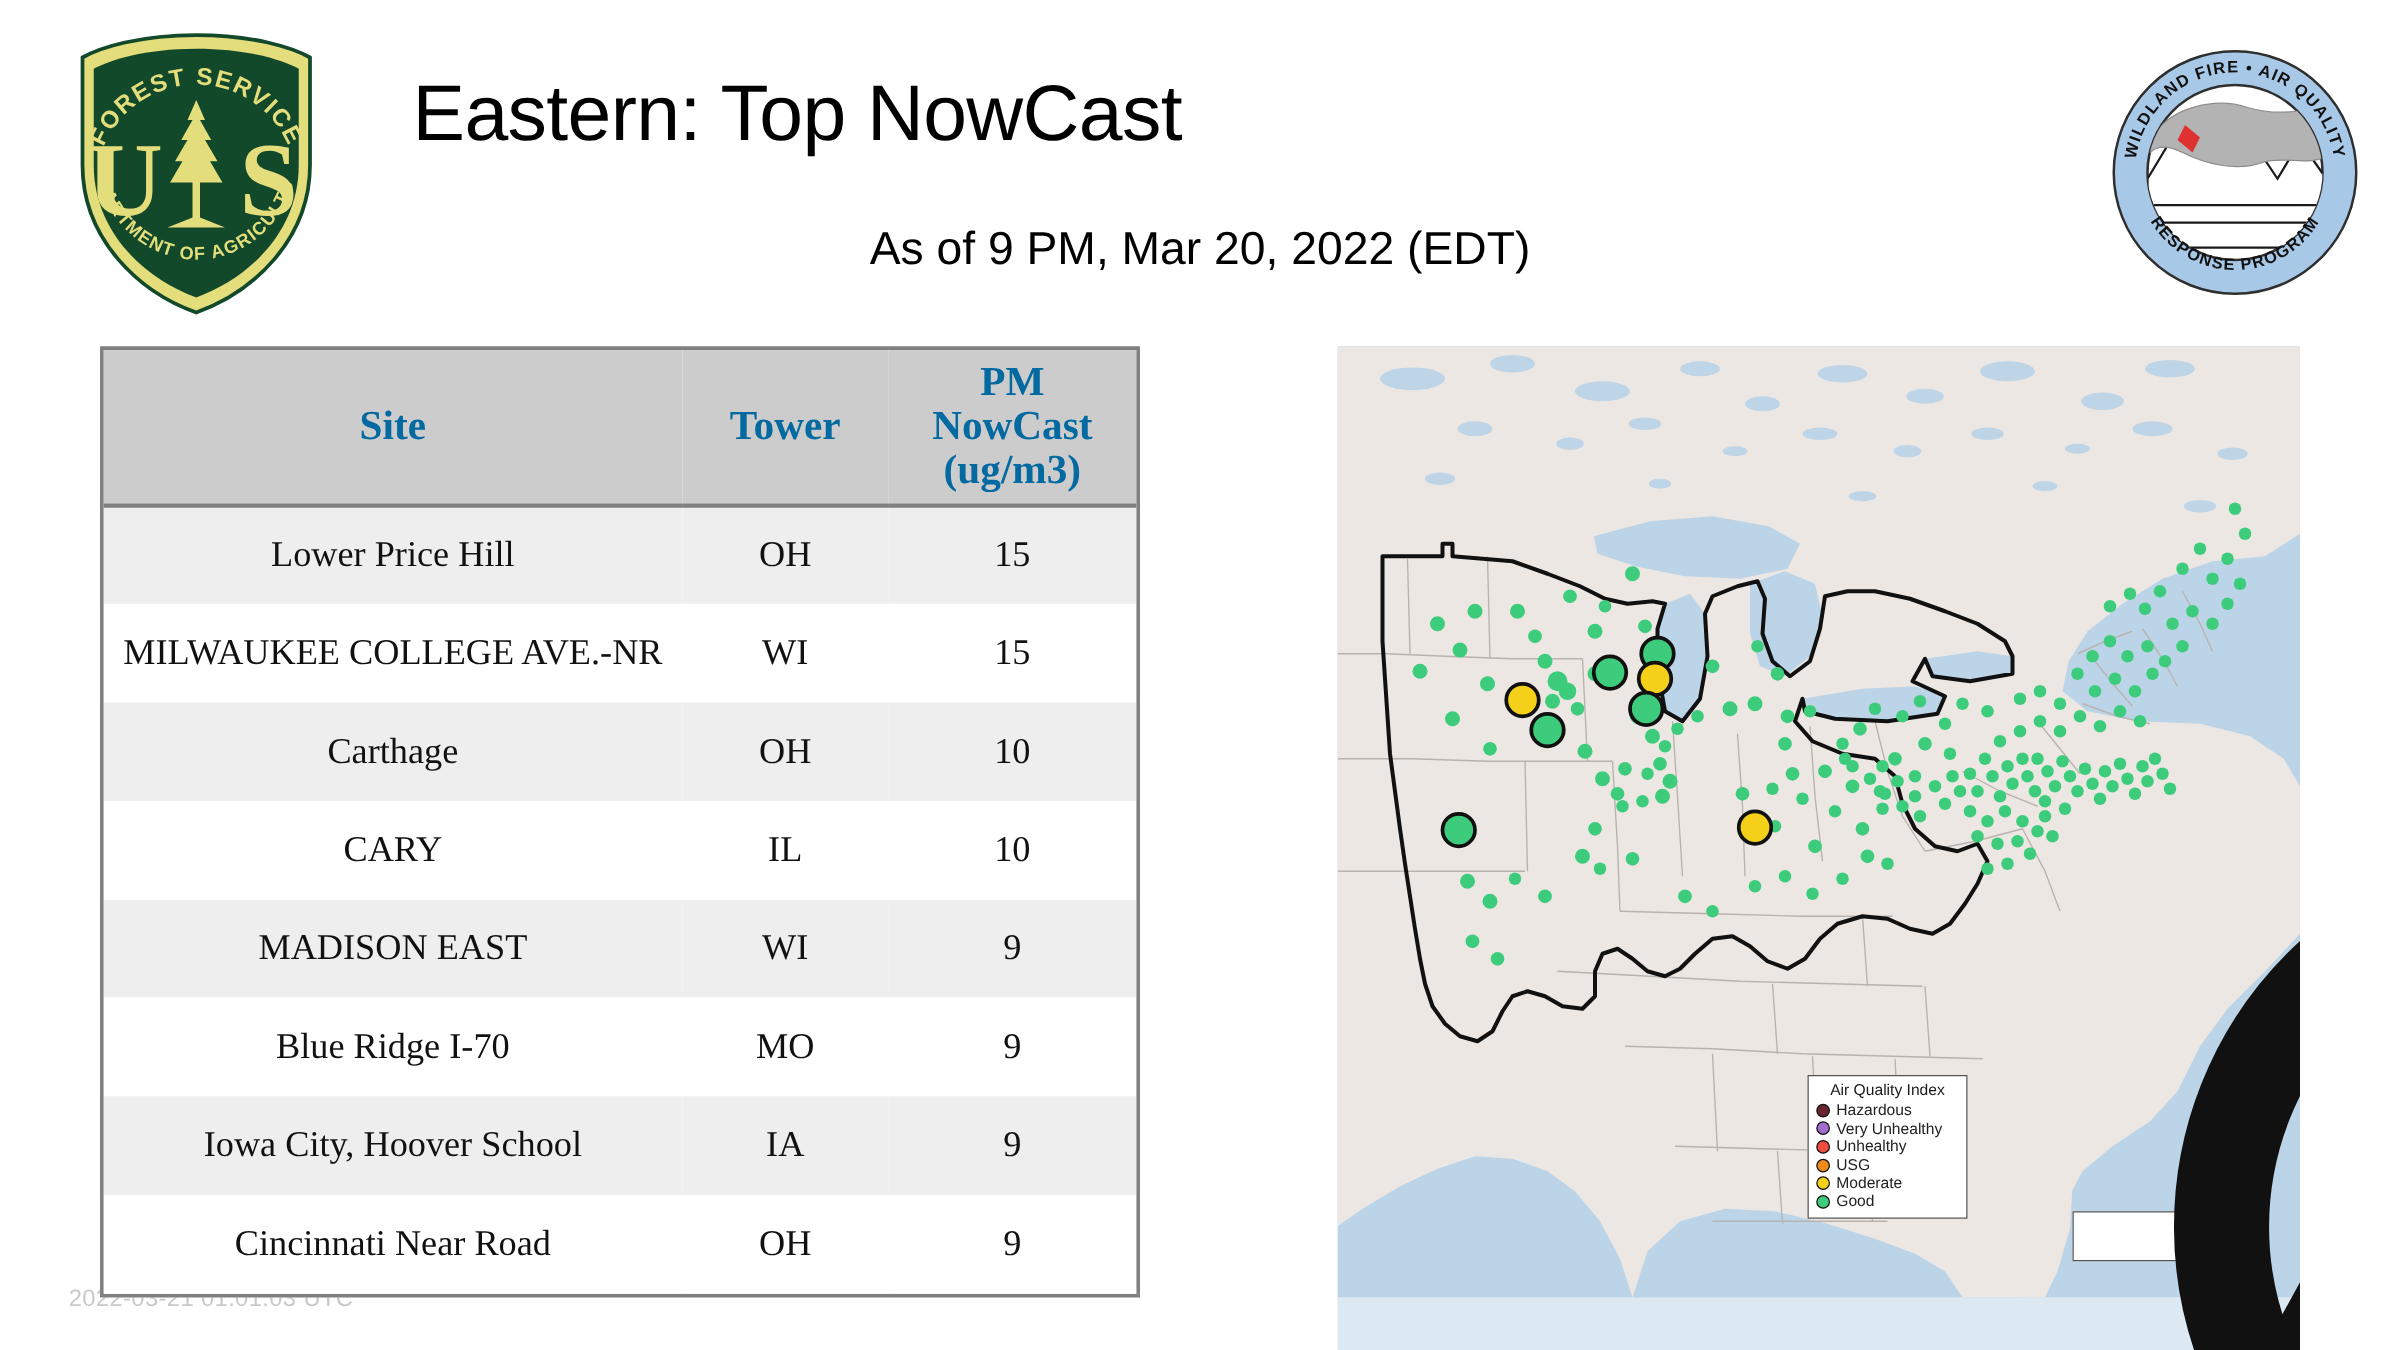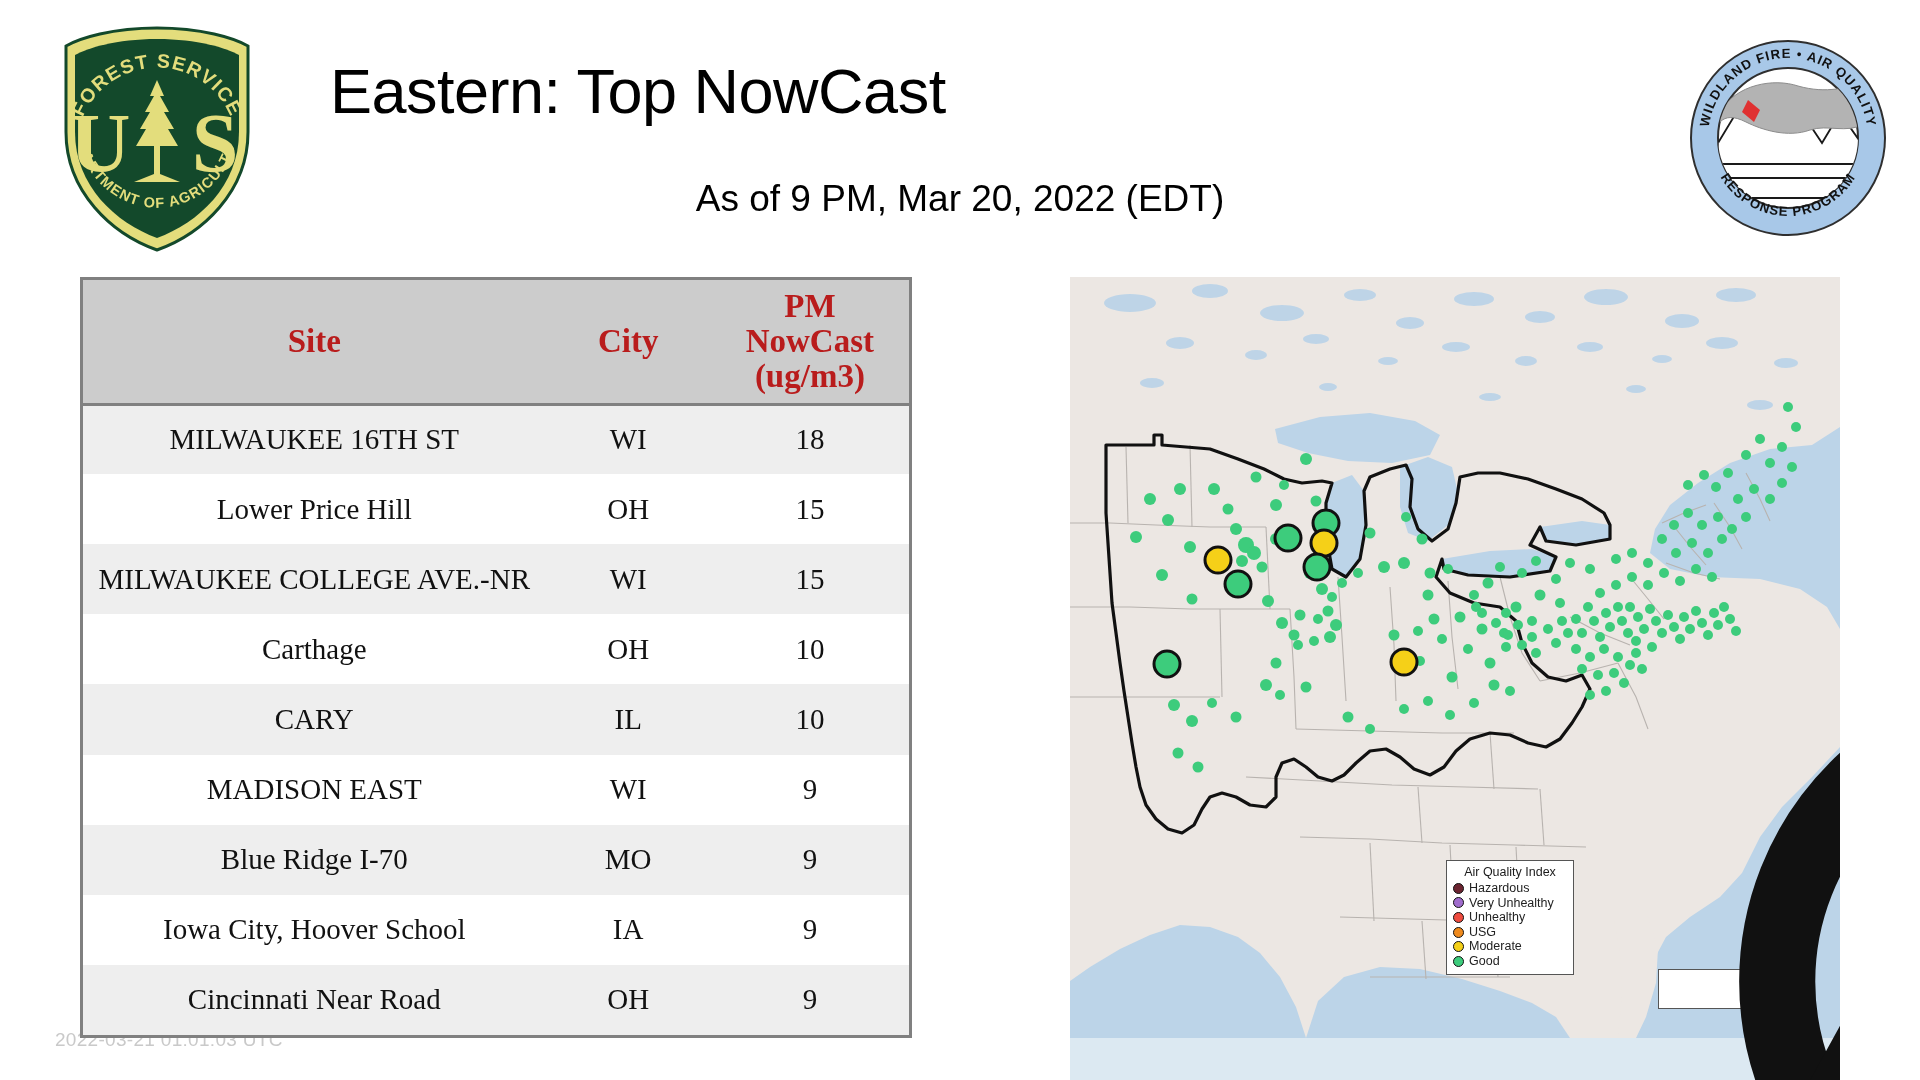--- a/index.html
+++ b/index.html
@@ -38,21 +38,21 @@
   
   #table-wrap {
     position: absolute; left: 80px; top: 277px;
     width: 832px; height: 761px;
     border: 3px solid #808080; background: #fff;
   }
   table { width: 100%; height: 100%; border-collapse: collapse;
           font-family: "Liberation Serif", serif; table-layout: fixed; }
   thead th {
     background: #cccccc; border-bottom: 3px solid #808080;
-    font-weight: bold; font-size: 33px; color: #b91c1c;
+    font-weight: bold; font-size: 33px; color: #0369a1;
     height: 124px; padding: 4px 2px; vertical-align: middle; text-align: center;
     line-height: 1.06;
   }
   tbody td {
     text-align: center; font-size: 29px; color: #111;
     height: 58px; padding: 2px 4px; border: none; white-space: nowrap;
   }
   tbody tr:nth-child(odd) td { background: #eeeeee; }
   tbody tr:nth-child(even) td { background: #ffffff; }
   col.c-site { width: 56%; }
@@ -148,35 +148,30 @@
           <col class="c-site">
           <col class="c-state">
           <col class="c-val">
         </colgroup>
       <thead>
         <tr>
           <th>
             <span>Site</span>
           </th>
           <th>
-            <span>City</span>
+            <span>Tower</span>
           </th>
           <th>
             <span>PM</span><br>
             <span>NowCast</span><br>
             <span>(ug/m3)</span>
           </th>
         </tr>
       </thead>
       <tbody id="tbody">
-          <tr>
-            <td>MILWAUKEE 16TH ST</td>
-            <td>WI</td>
-            <td>18</td>
-          </tr>
           <tr>
             <td>Lower Price Hill</td>
             <td>OH</td>
             <td>15</td>
           </tr>
           <tr>
             <td>MILWAUKEE COLLEGE AVE.-NR</td>
             <td>WI</td>
             <td>15</td>
           </tr>

